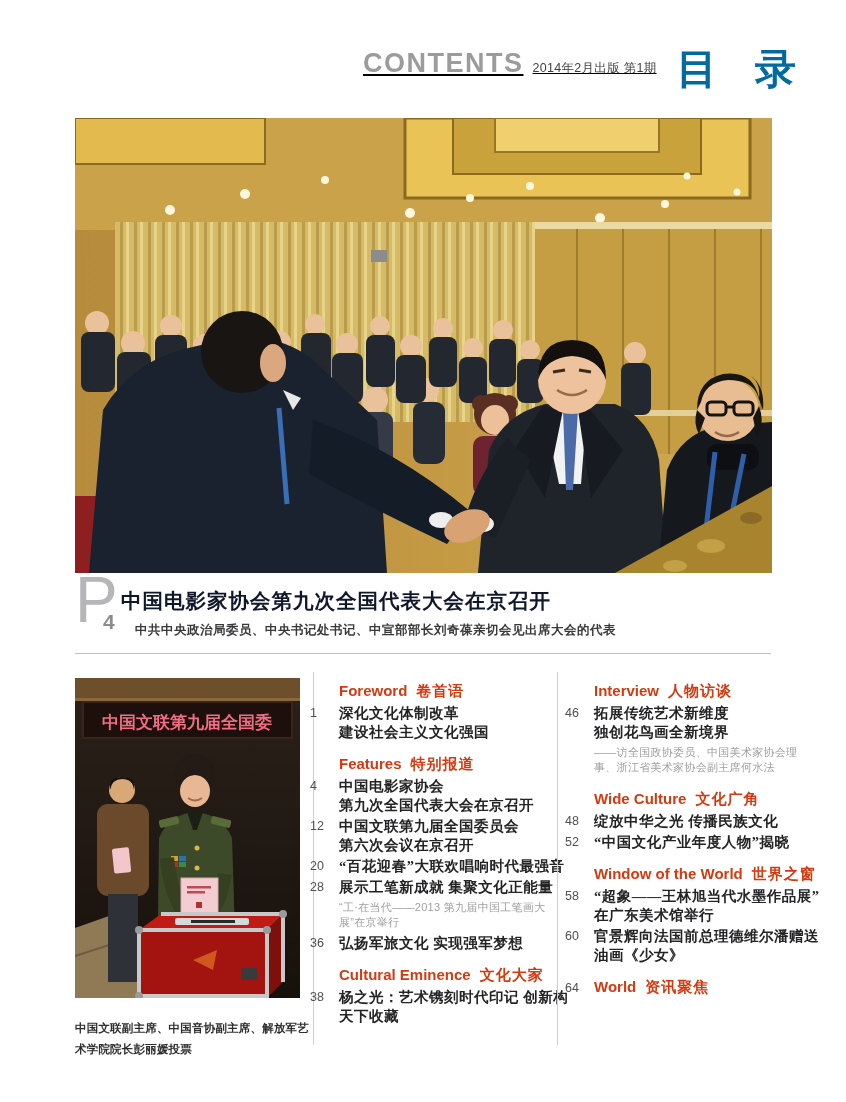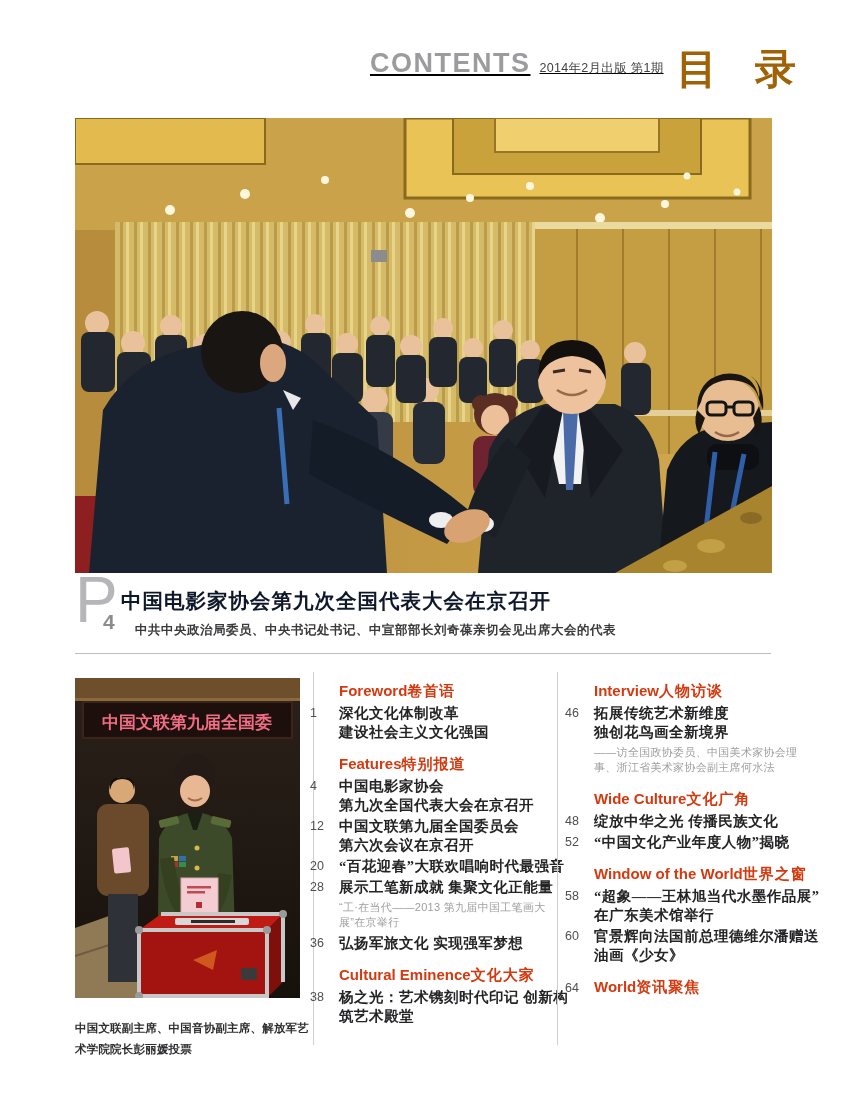--- a/index.html
+++ b/index.html
@@ -4,21 +4,21 @@
 <style>
   html,body{margin:0;padding:0;background:#ffffff;}
   .page{position:relative;width:846px;height:1102px;background:#fff;overflow:hidden;
         font-family:"Liberation Sans",sans-serif;}
 
   
   .masthead{position:absolute;top:50px;right:50px;display:flex;align-items:flex-start;}
   .contents-block{display:flex;flex-direction:row;align-items:flex-end;text-decoration:underline;}
   .contents-en{font-size:27px;font-weight:bold;color:#9c9c9e;letter-spacing:1.5px;line-height:1;}
   .issue-line{font-size:12.5px;color:#414042;margin-top:4px;letter-spacing:.3px;padding-left:9px;}
-  .contents-cn{font-size:41px;font-weight:bold;color:#a16207;line-height:.95;margin-left:13px;
+  .contents-cn{font-size:41px;font-weight:bold;color:#0369a1;line-height:.95;margin-left:20px;
                word-spacing:26px;white-space:nowrap;text-align:center;}
 
   
   .main-photo{position:absolute;left:75px;top:118px;width:697px;height:455px;overflow:hidden;background:#c09440;}
   .main-photo svg,.small-photo svg{display:block;}
 
   
   .feature{position:absolute;left:75px;top:574px;width:697px;height:75px;}
   .p-letter{position:absolute;left:0;top:-6px;font-size:64px;line-height:1;color:#b6b6b8;font-weight:500;}
   .p-number{position:absolute;left:28px;top:37px;font-size:21px;color:#8c8c8e;font-weight:bold;line-height:1;}
@@ -36,21 +36,21 @@
   .photo-caption{margin-top:20px;font-size:11.5px;font-weight:bold;color:#2e2e30;line-height:21px;letter-spacing:.2px;}
   .vdiv{position:absolute;top:2px;bottom:5px;width:1px;background:#cfcfcf;}
   .vdiv-1{left:238px;}
   .vdiv-2{left:482px;}
   .col-mid{position:absolute;left:235px;top:12px;width:236px;}
   .col-right{position:absolute;left:490px;top:12px;width:215px;}
 
   .toc-section{margin-bottom:13px;}
   .sec-header{display:flex;align-items:flex-start;font-weight:bold;font-size:15px;color:#d43a10;
               line-height:17px;margin-bottom:5px;white-space:nowrap;}
-  .sec-cn{letter-spacing:1px;}
+  .sec-cn{margin-left:9px;letter-spacing:1px;}
   .sec-indent{margin-left:29px;}
   .num{flex:none;width:29px;font-size:12.5px;font-weight:normal;color:#4f4f51;padding-top:2px;}
   .toc-item{display:flex;margin-bottom:2px;}
   .txt{min-width:0;}
   .line{font-family:"Liberation Serif","DejaVu Serif",serif;font-weight:bold;font-size:14.5px;
         line-height:19px;color:#242426;letter-spacing:.5px;white-space:nowrap;}
   .sub-wrap{margin:3px 0 2px;}
   .subline{font-size:11px;line-height:15px;color:#9e9e9e;letter-spacing:.3px;white-space:nowrap;}
 </style>
 </head>
@@ -386,21 +386,21 @@
         </div>
         <div class="toc-section">
           <div class="sec-header sec-indent">
             <span class="sec-en">Cultural Eminence</span>
             <span class="sec-cn">文化大家</span>
           </div>
           <div class="toc-item">
             <span class="num">38</span>
             <div class="txt">
               <div class="line">杨之光：艺术镌刻时代印记  创新构</div>
-              <div class="line">筑艺术殿堂</div>
+              <div class="line">天下收藏</div>
             </div>
           </div>
         </div>
       </div>
     <div class="vdiv vdiv-2"></div>
     <div class="col-right" id="toc-right">
         <div class="toc-section">
           <div class="sec-header sec-indent">
             <span class="sec-en">Interview</span>
             <span class="sec-cn">人物访谈</span>

